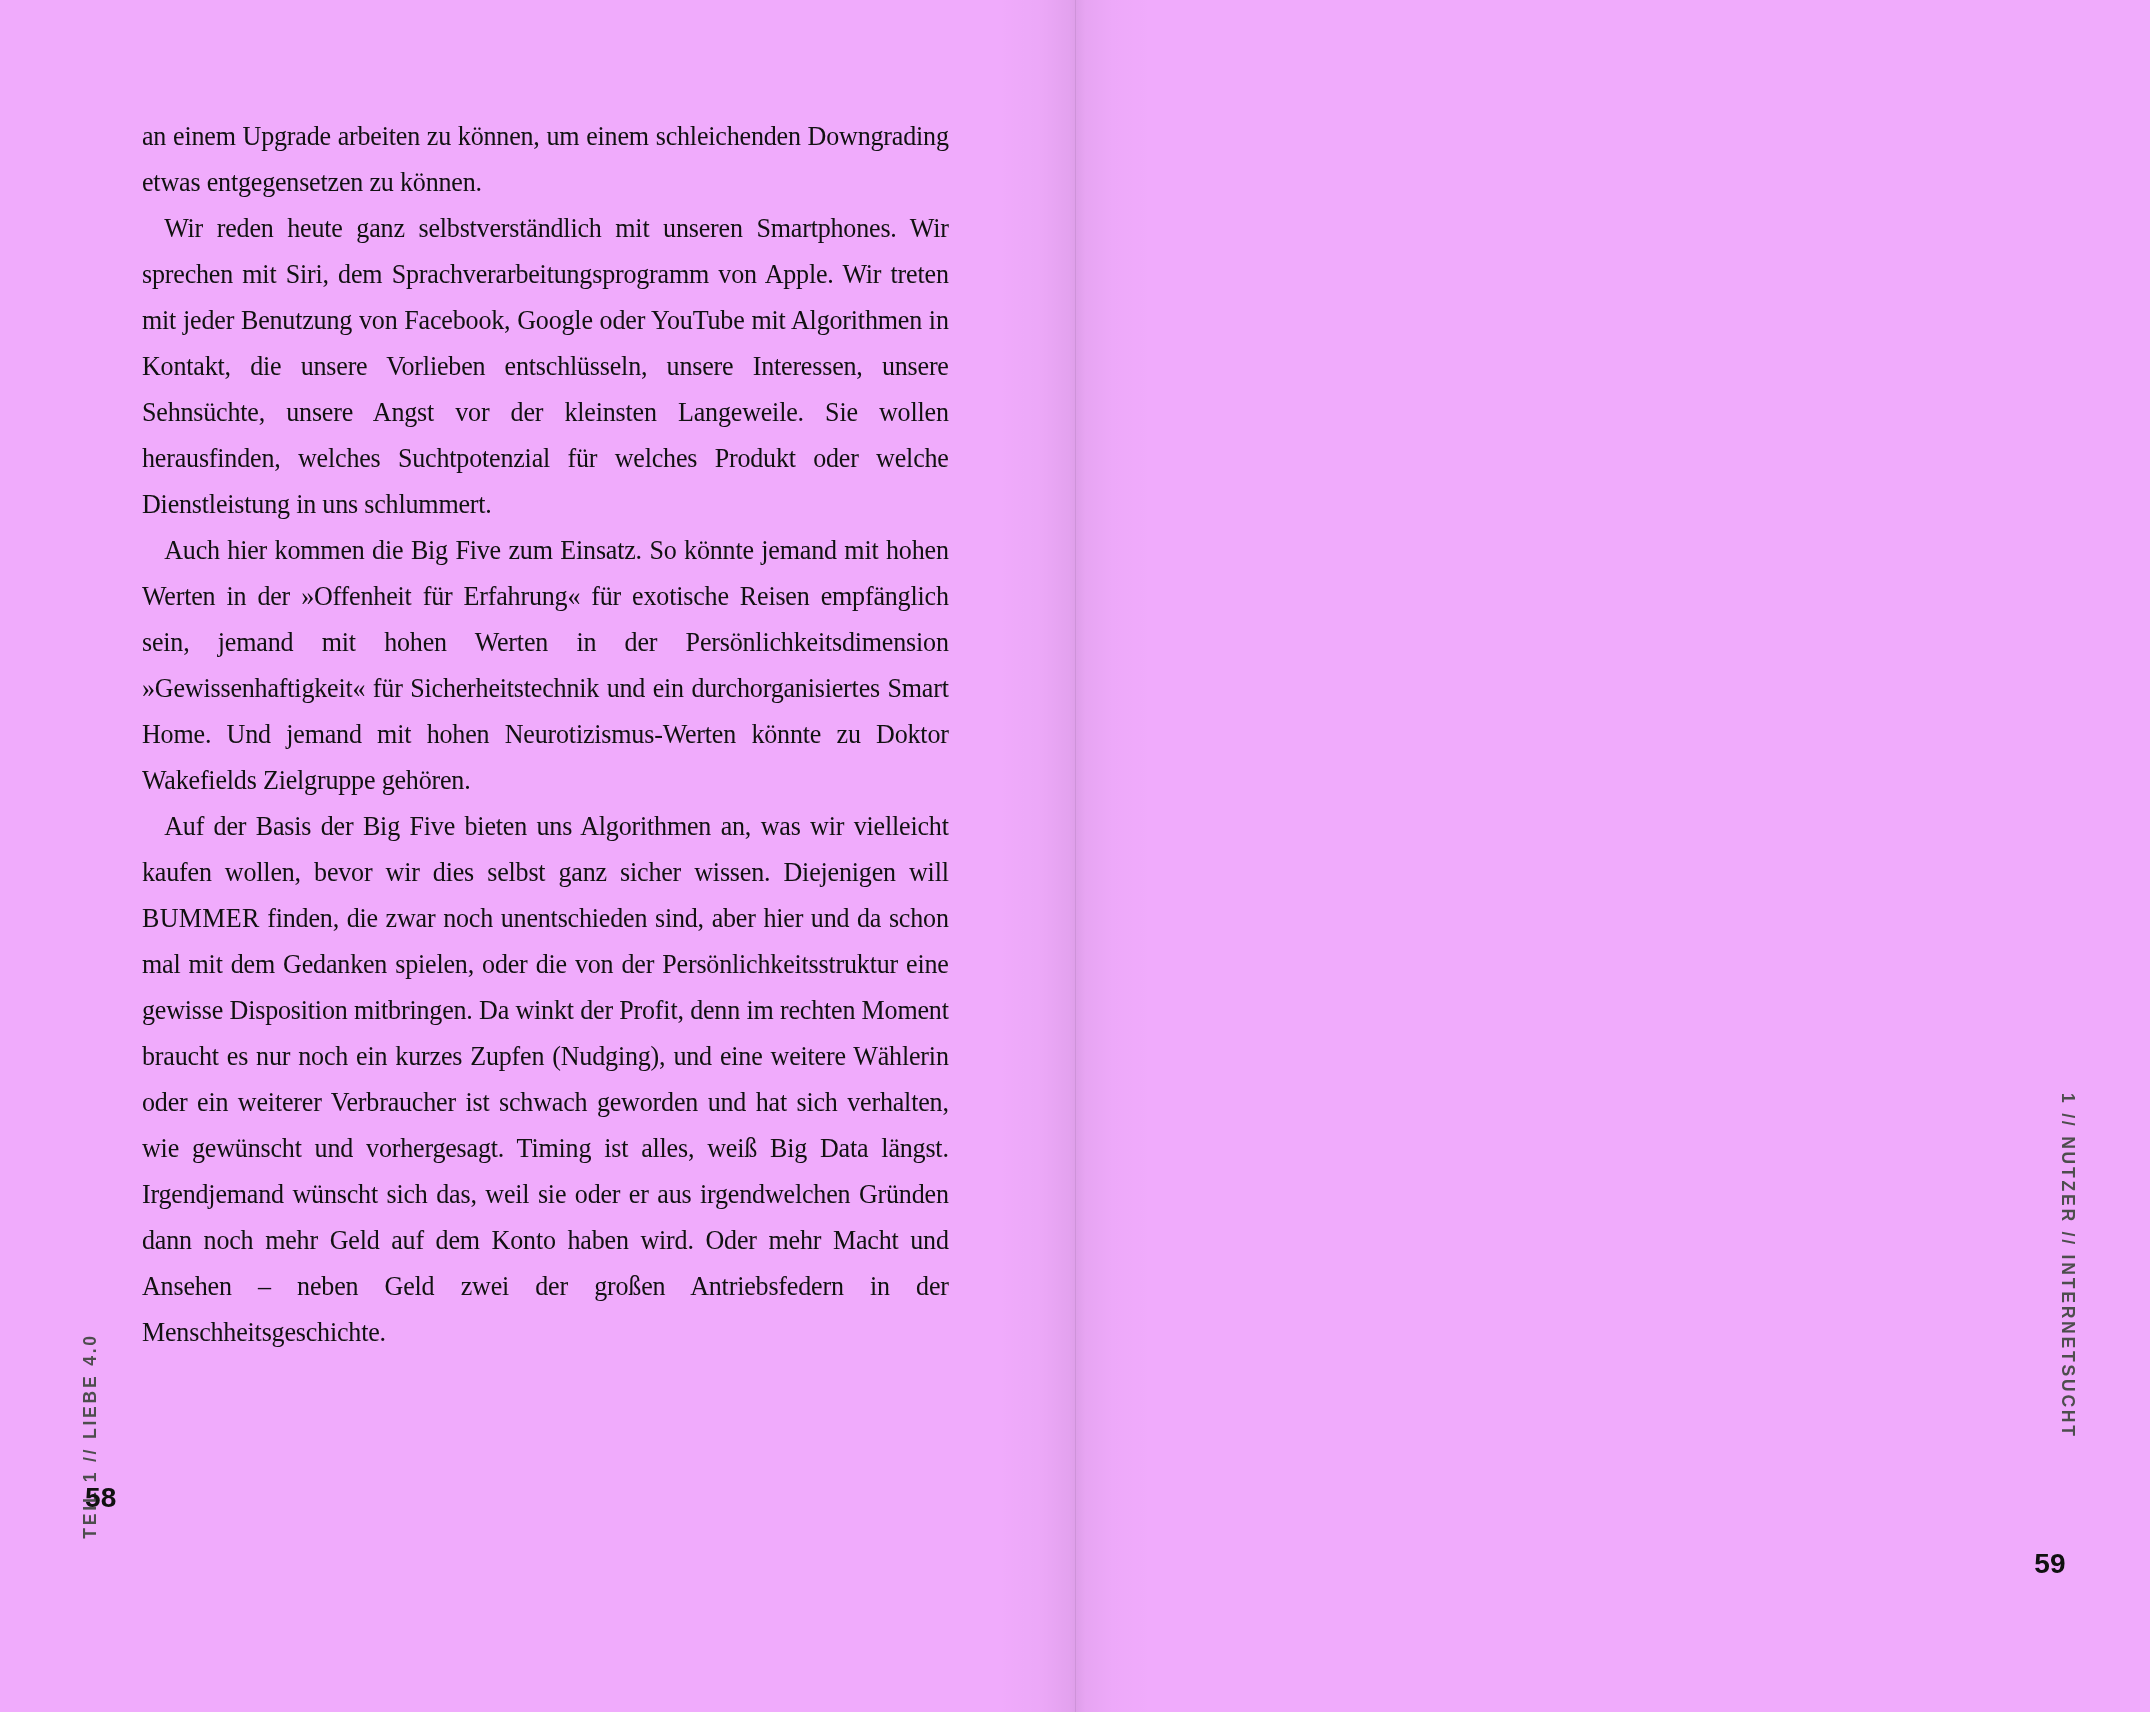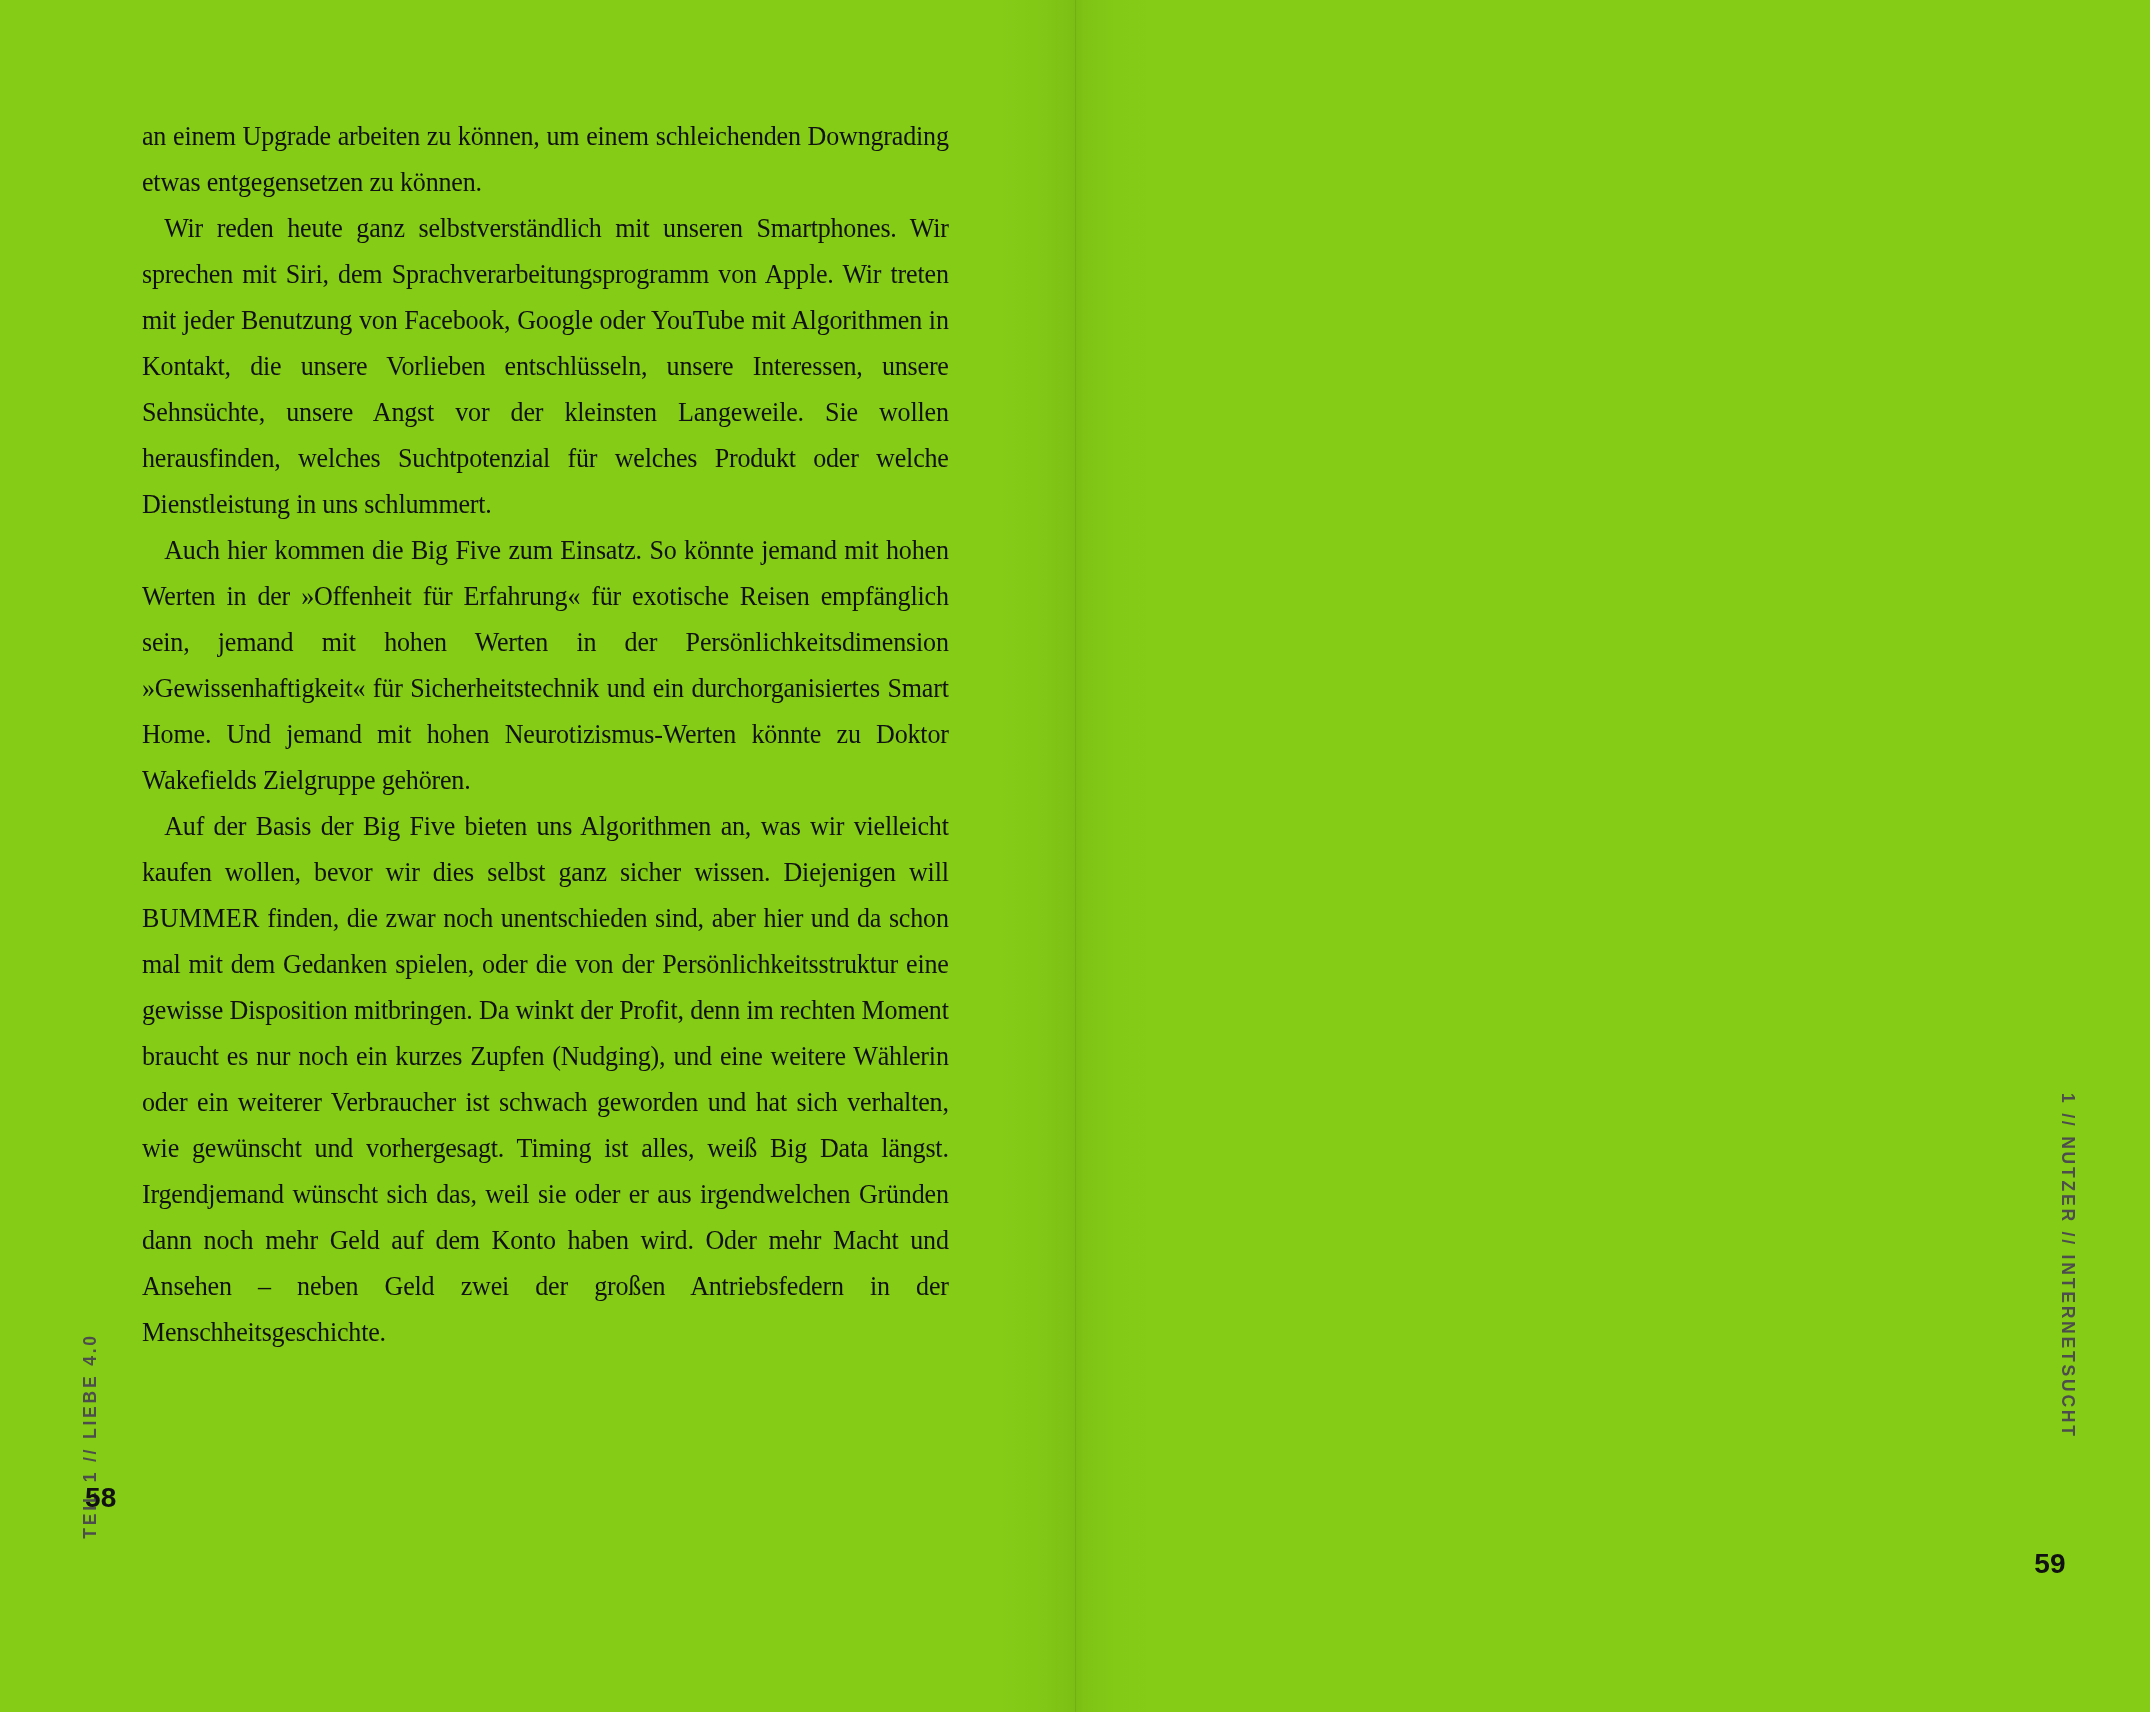--- a/index.html
+++ b/index.html
@@ -19,21 +19,21 @@
   
   .spread {
     position: absolute;
     inset: 0;
     display: flex;
   }
   .page {
     position: relative;
     width: 50%;
     height: 100%;
-    background: #84cc16;
+    background: #f0abfc;
   }
 
   
   .gutter {
     position: absolute;
     left: 998px;
     top: 0;
     width: 156px;
     height: 100%;
     pointer-events: none;

